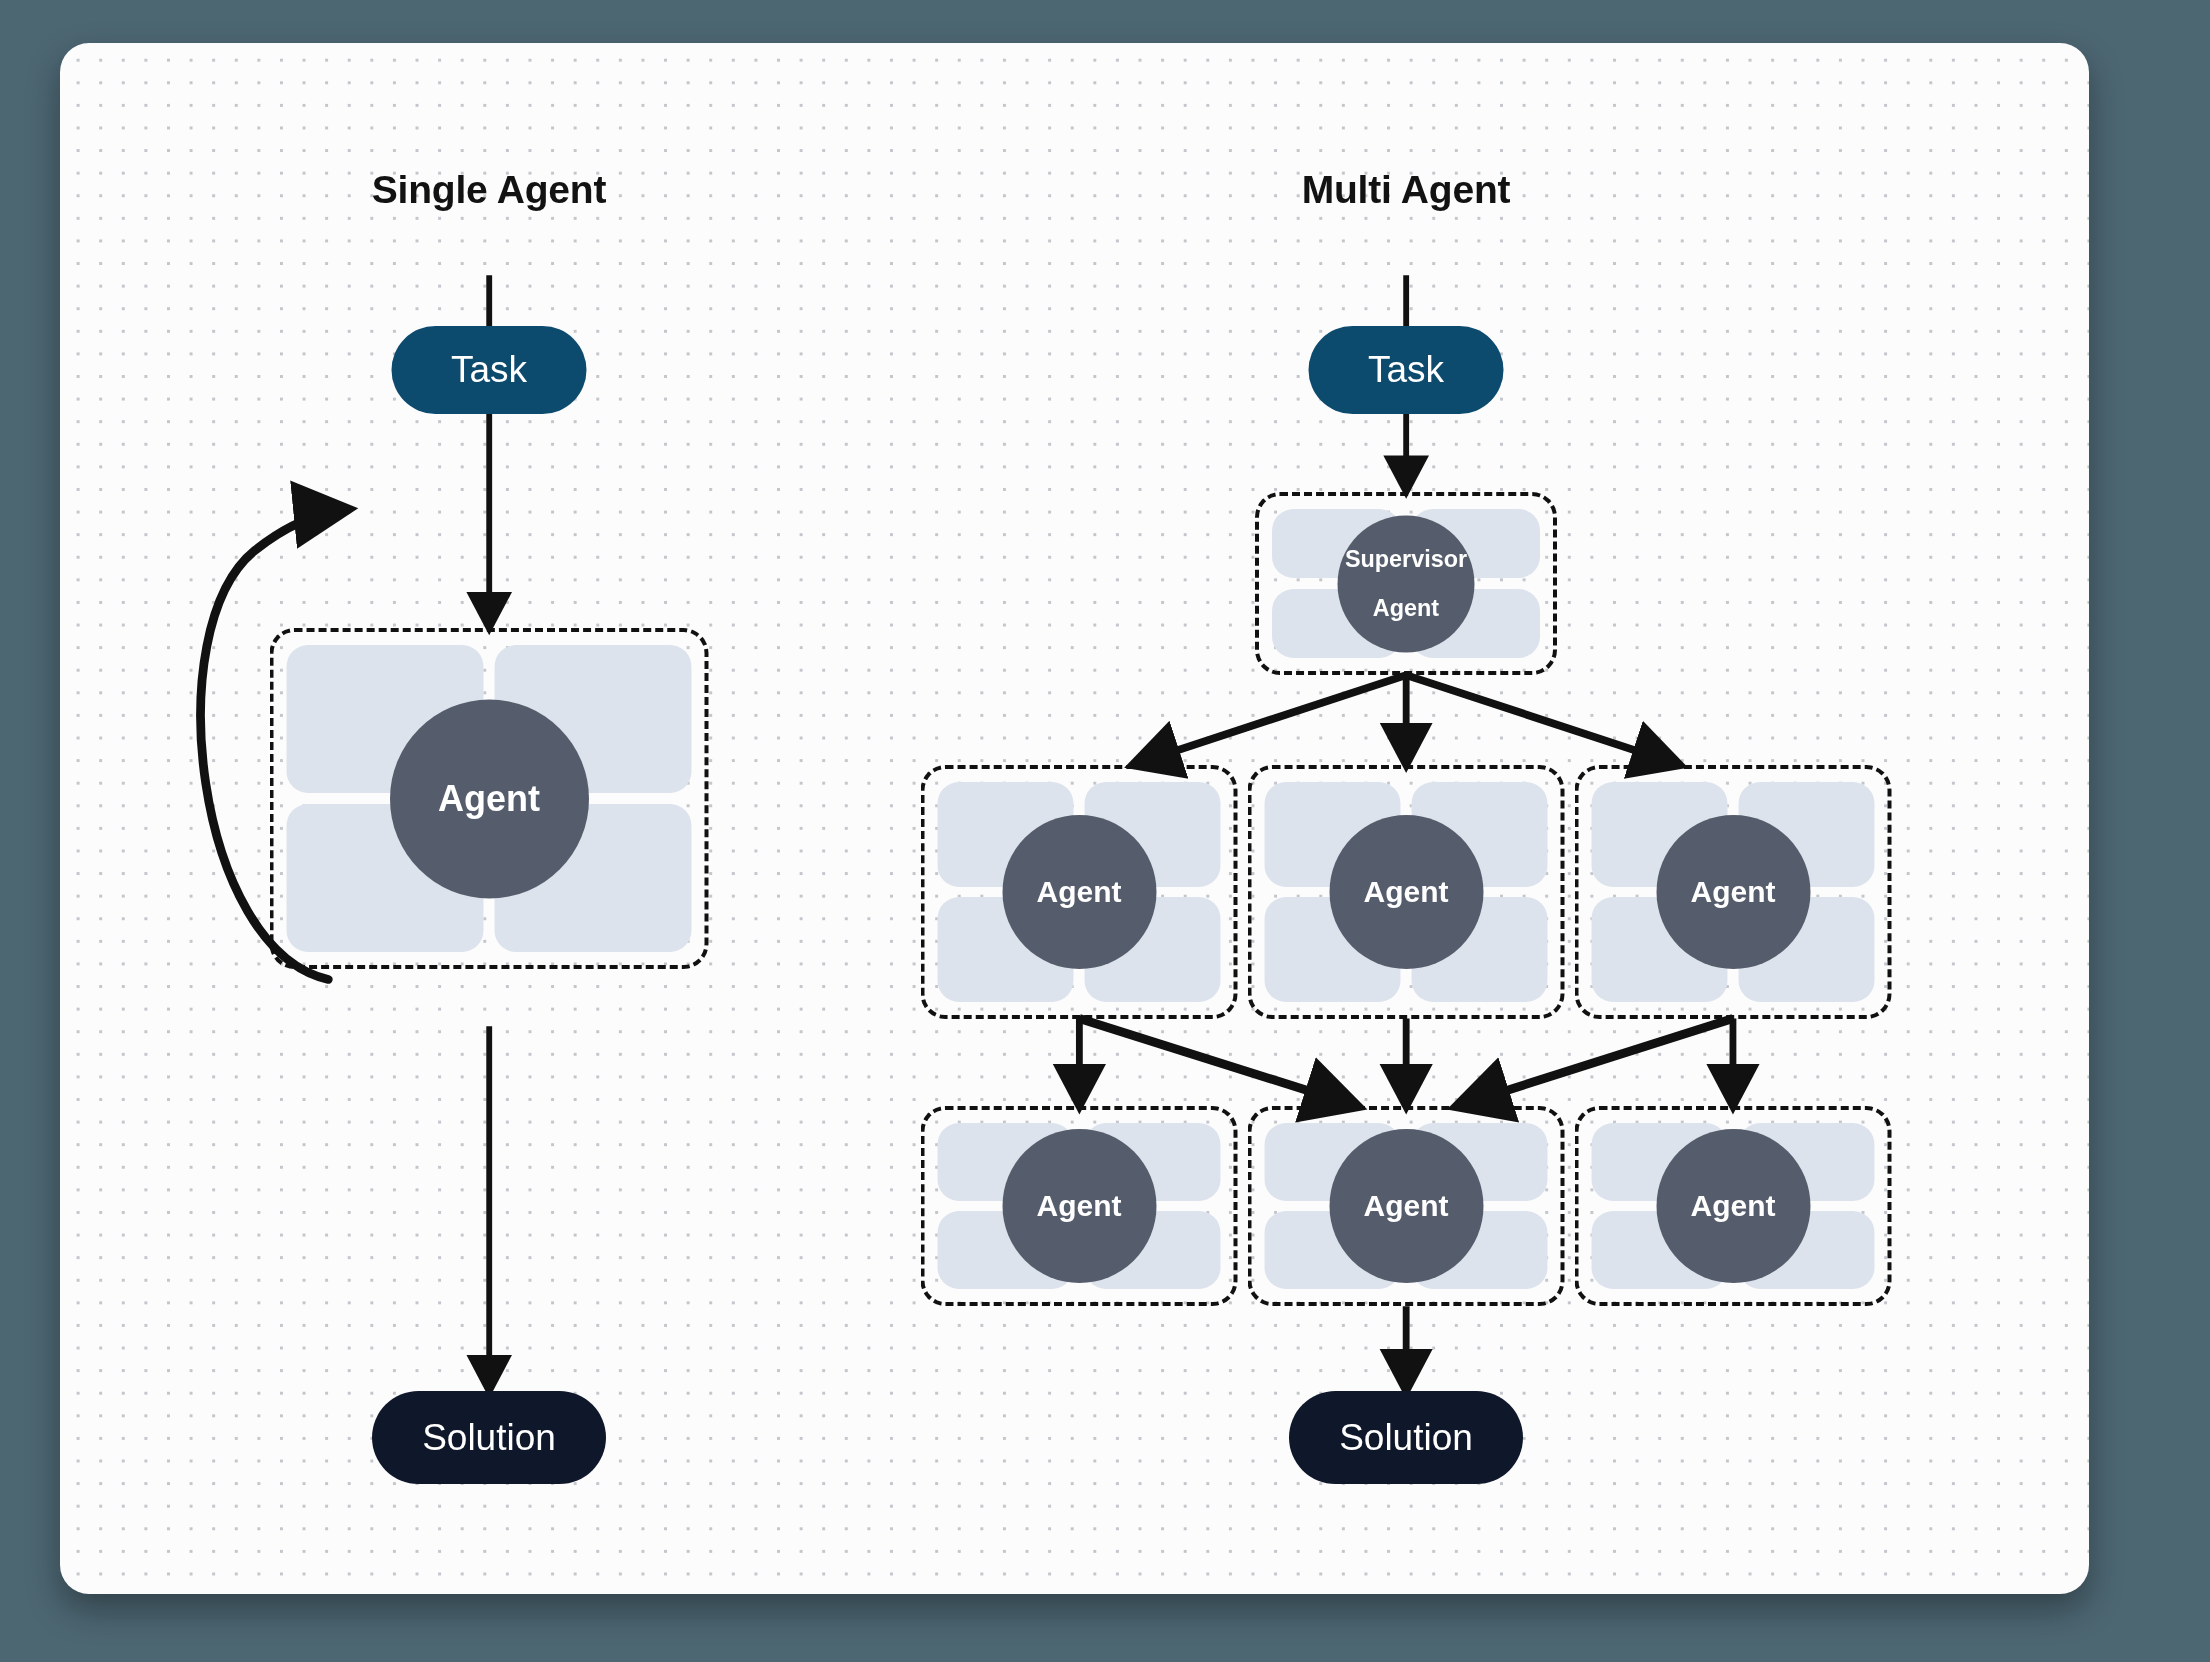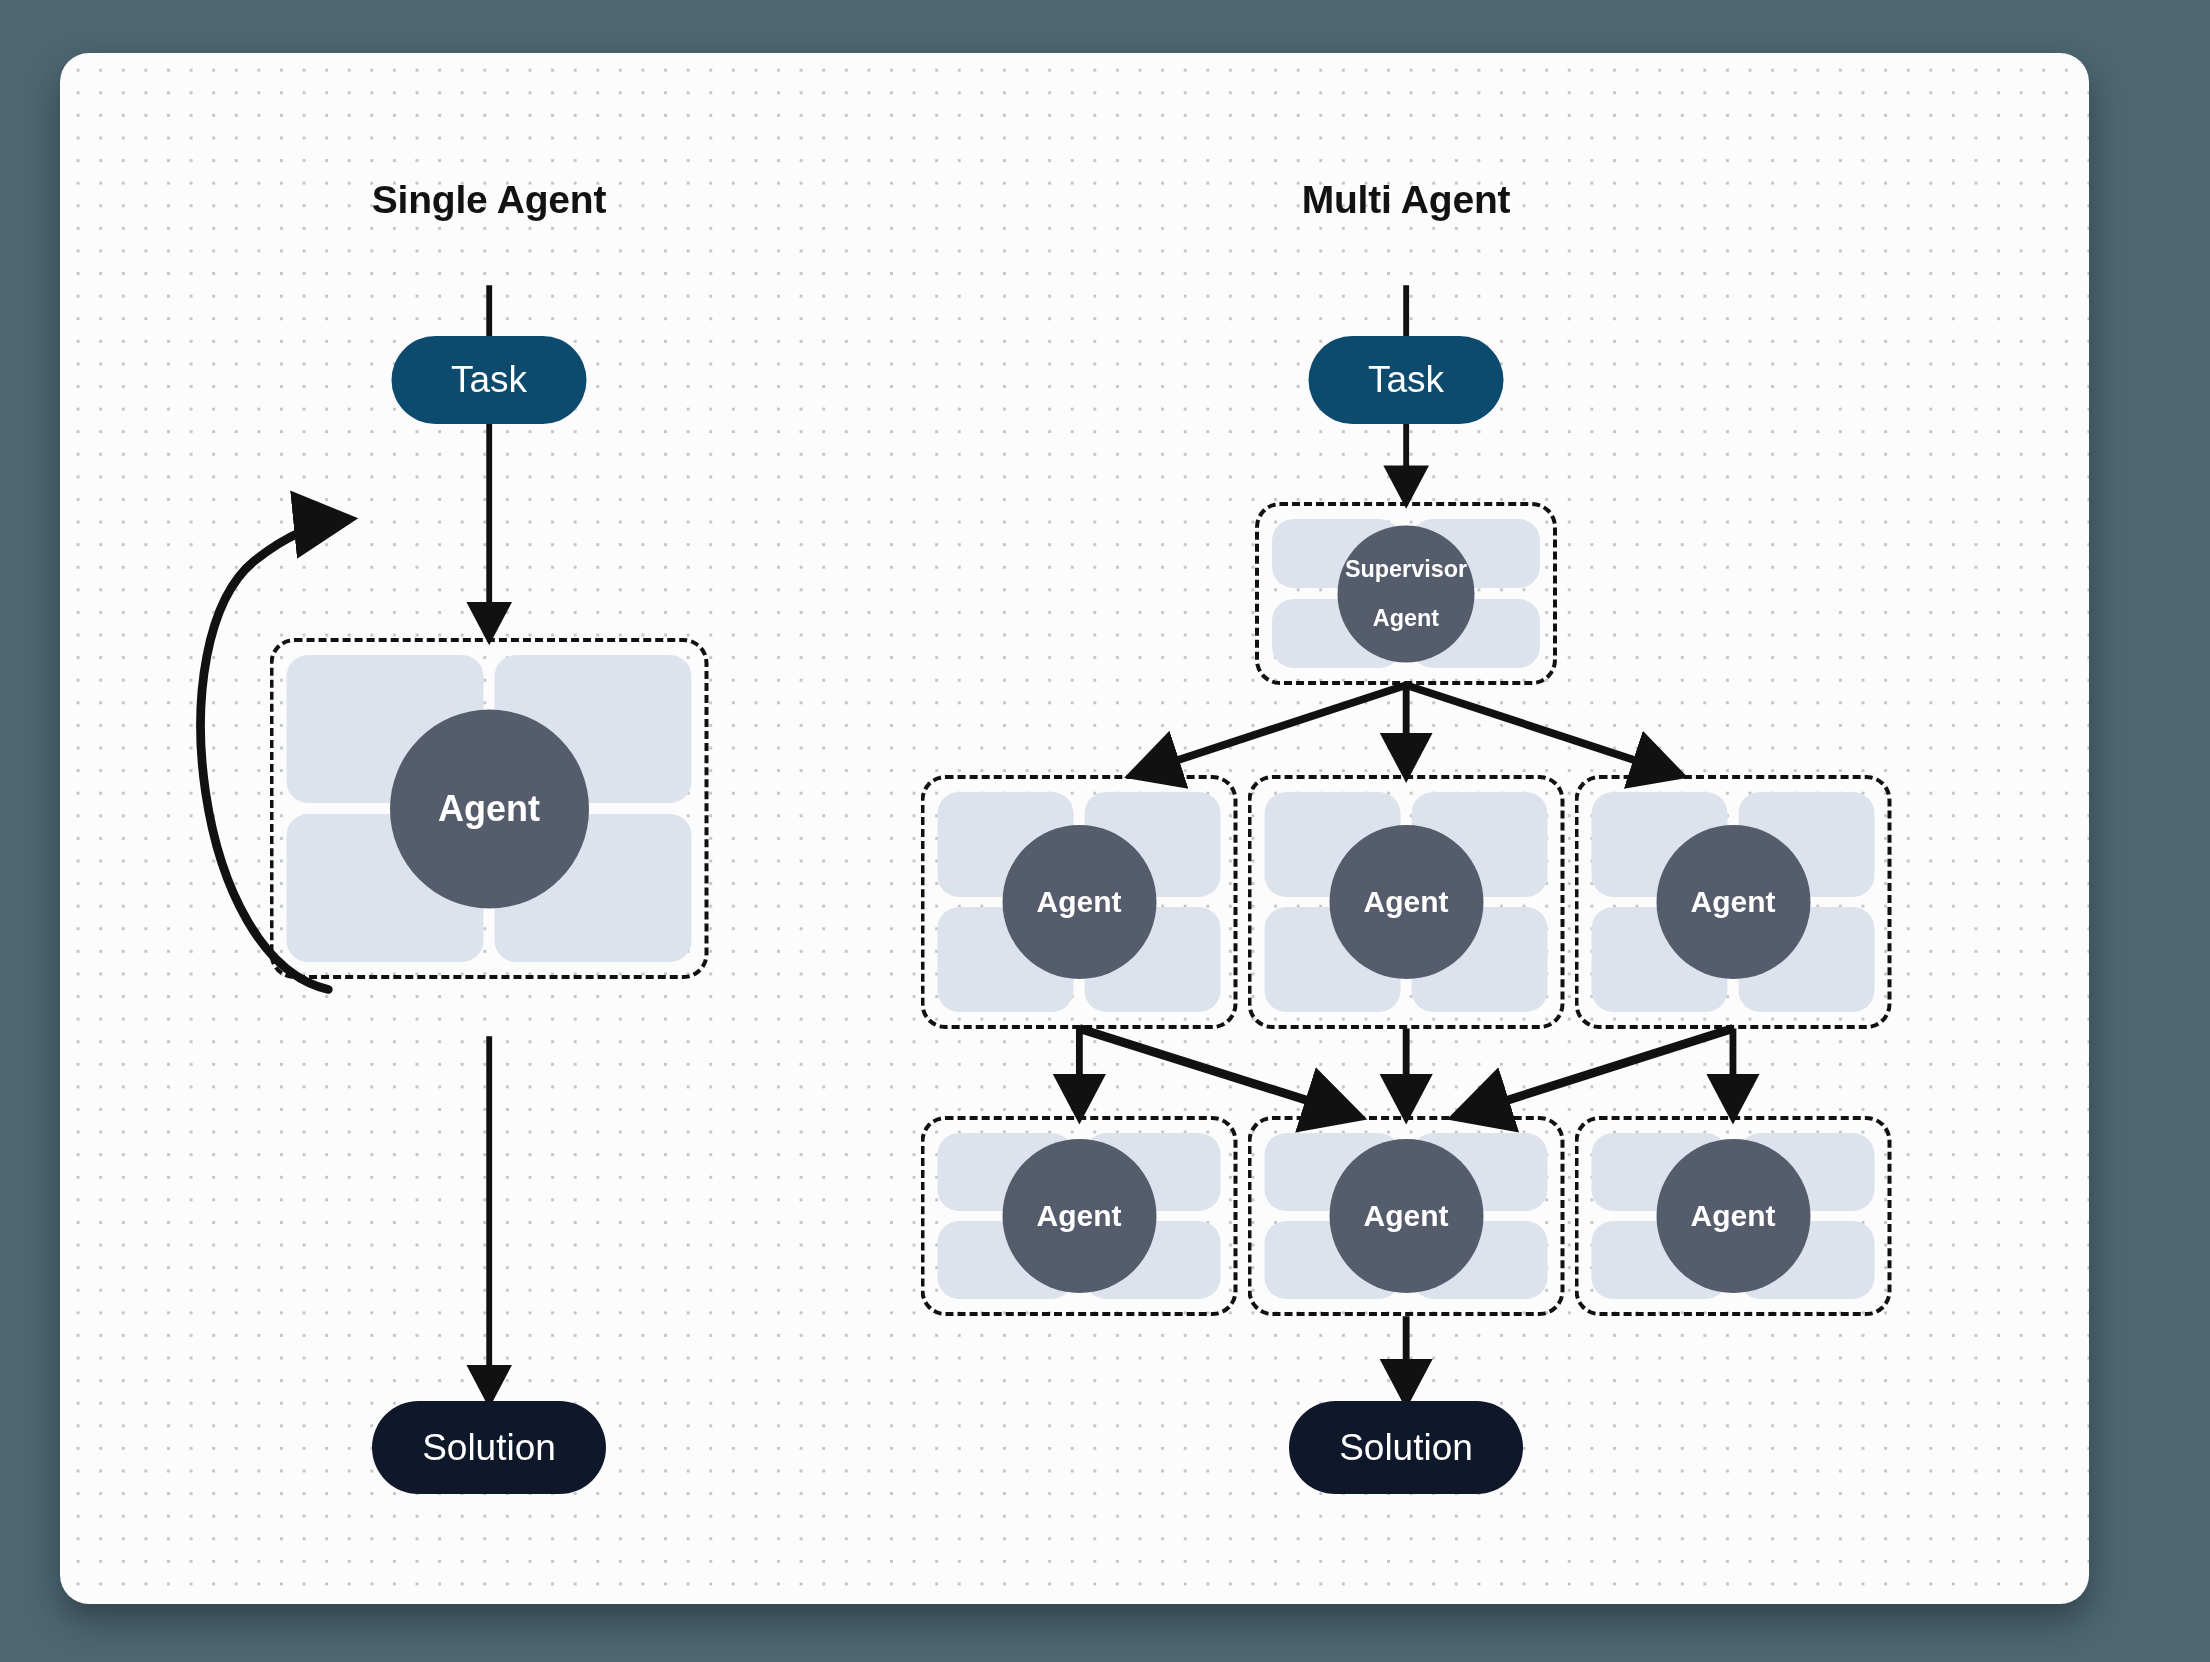--- a/index.html
+++ b/index.html
@@ -16,21 +16,21 @@
     position: relative;
     width: 2211px;
     height: 1663px;
     background: #4c6672;
   }
 
   
   #canvas-card {
     position: absolute;
     left: 60px;
-    top: 53px;
+    top: 43px;
     width: 2029px;
     height: 1551px;
     background: #fcfcfd;
     border-radius: 29px;
     box-shadow: 0 15.6px 33px rgba(0,0,0,0.34);
     overflow: hidden;
   }
 
   
   #dot-grid {

